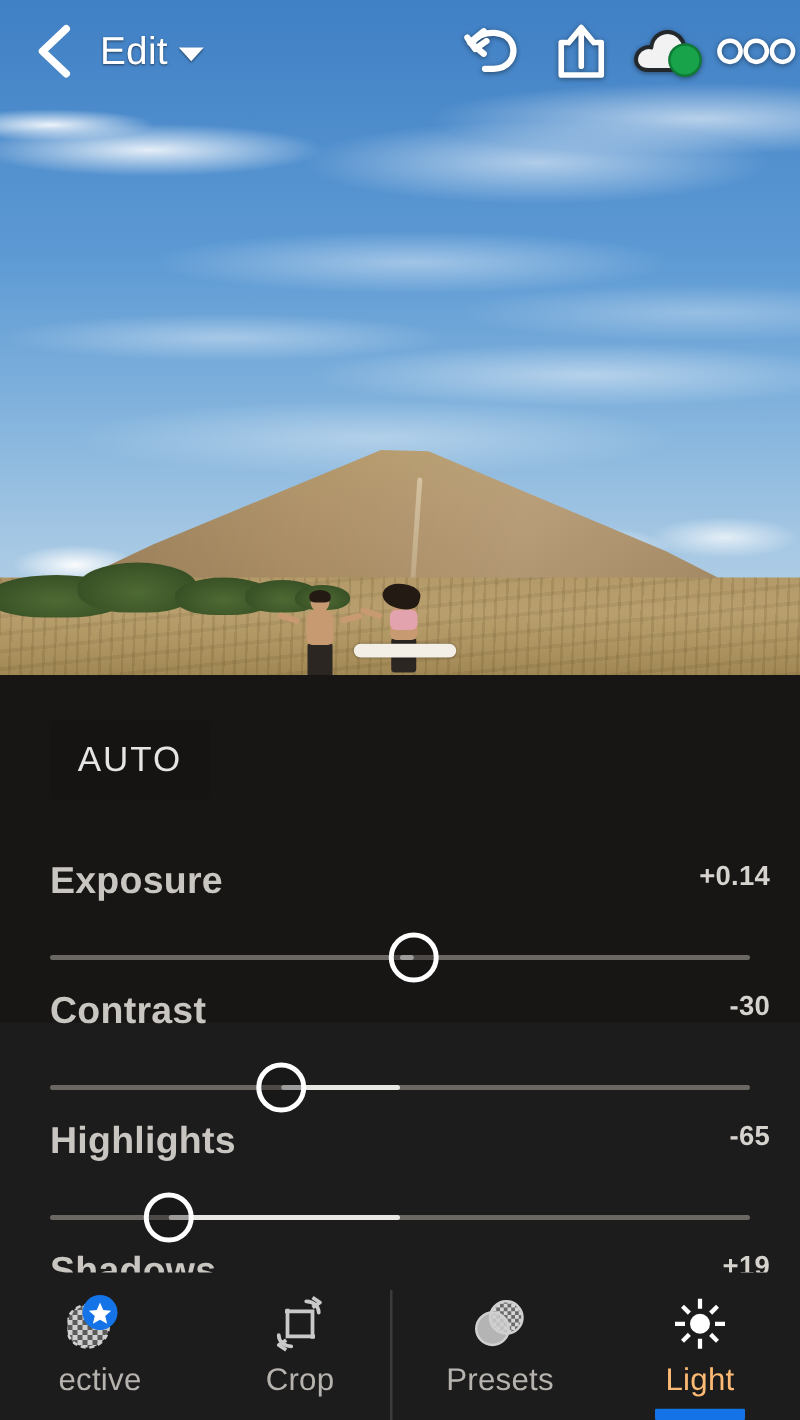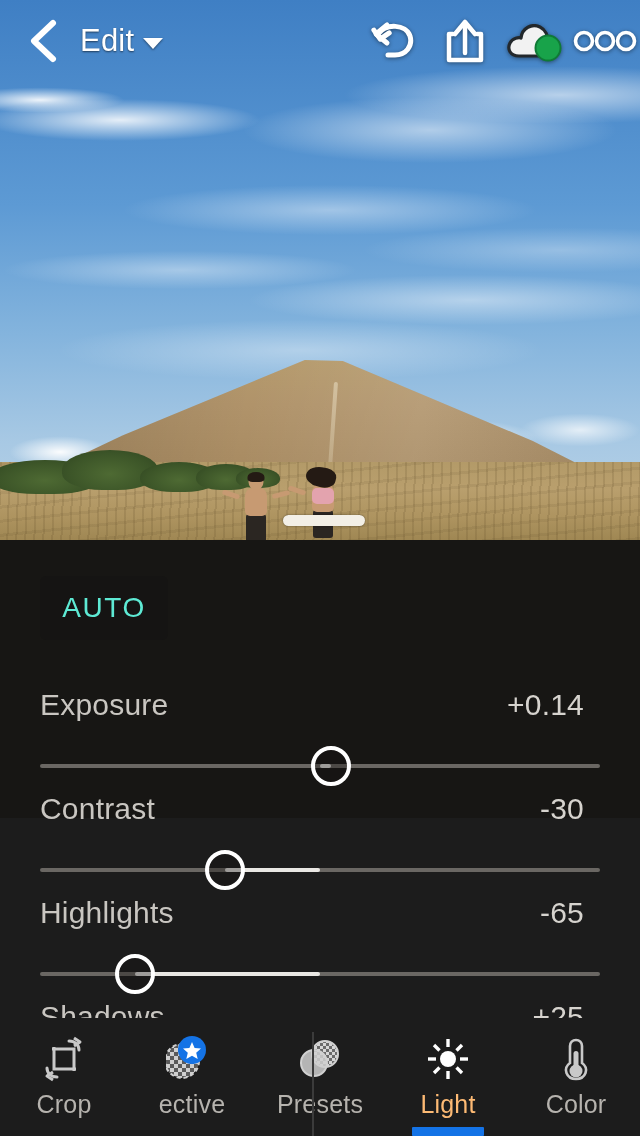--- a/index.html
+++ b/index.html
@@ -145,36 +145,36 @@
     position:absolute; left:0; top:818px; width:640px; height:318px;
     background:#1c1c1c; z-index:11;
   }
   .panel-content { position:absolute; left:0; top:540px; width:640px; height:596px; z-index:14; }
 
   .btn-row { position:absolute; left:0; top:36px; width:640px; height:64px; }
   .pill-btn {
     position:absolute; height:64px; background:#151413; border-radius:6px;
     display:flex; align-items:center; justify-content:center; gap:18px; cursor:pointer;
   }
-  .pill-btn .lbl { font-size:28px; color:#5eead4; letter-spacing:1.6px; }
+  .pill-btn .lbl { font-size:28px; color:#e5e5e5; letter-spacing:1.6px; }
   #auto-btn { left:40px; width:128px; }
   #curve-btn { left:403px; width:200px; }
 
   .slider { position:absolute; left:0; width:640px; height:104px; }
   .s-exposure  { top:148px; }
   .s-contrast  { top:252px;padding-left:12px; }
   .s-highlights{ top:356px; }
   .s-shadows   { top:460px; }
 
-  .s-head { position:absolute; left:40px; right:56px; top:0; height:44px; }
+  .s-head { position:absolute; left:40px; right:24px; top:0; height:44px;font-weight:bold; }
   .s-name {
     position:absolute; left:0; top:0; font-size:30px; color:#c9c6c1; letter-spacing:.2px;
   }
   .s-val {
-    position:absolute; right:0; top:0; font-size:30px; color:#d6d3ce; letter-spacing:.2px;text-align:center;
+    position:absolute; right:0; top:0; font-size:22px; color:#d6d3ce; letter-spacing:.2px;text-align:center;
   }
   .s-track-wrap { position:absolute; left:40px; right:40px; top:58px; height:40px; }
   .s-track {
     position:absolute; left:0; right:0; top:18px; height:4px;
     background:#6a6763; border-radius:2px;
   }
   .s-fill {
     position:absolute; top:18px; height:4px; background:#e9e7e3; border-radius:2px;
   }
   .s-knob {
@@ -331,59 +331,59 @@
       <div class="s-track-wrap">
         <div class="s-track"></div>
         <div class="s-fill" style="left: 17%; width: 33%;"></div>
         <div class="s-knob" style="left: 17%;"></div>
       </div>
     </div>
 
     <div class="slider s-shadows">
       <div class="s-head">
         <span class="s-name">Shadows</span>
-        <span class="s-val">+25</span>
+        <span class="s-val">+19</span>
       </div>
     </div>
 
   </div>
 
   <div class="tabbar">
-
-    <div class="tab">
-      <div class="t-icon">
-        <svg width="46" height="46" viewBox="0 0 46 46">
-          <path d="M13 11 L13 33 L35 33" fill="none" stroke="#c9c9c9" stroke-width="3"></path>
-          <path d="M33 35 L33 13 L11 13" fill="none" stroke="#c9c9c9" stroke-width="3"></path>
-          <path d="M28 5 C34 5, 38 9, 38 14" fill="none" stroke="#c9c9c9" stroke-width="3" stroke-linecap="round"></path>
-          <path d="M33 2 L39 6 L33 10" fill="none" stroke="#c9c9c9" stroke-width="3" stroke-linejoin="round"></path>
-          <path d="M16 41 C10 41, 6 37, 6 32" fill="none" stroke="#c9c9c9" stroke-width="3" stroke-linecap="round"></path>
-          <path d="M12 44 L6 40 L12 36" fill="none" stroke="#c9c9c9" stroke-width="3" stroke-linejoin="round"></path>
-        </svg>
-      </div>
-      <div class="t-label">Crop</div>
-
-    </div>
 
     <div class="tab">
       <div class="t-icon">
         <svg width="52" height="46" viewBox="0 0 52 46">
           <defs>
             <pattern id="checks" width="8" height="8" patternUnits="userSpaceOnUse">
               <rect width="8" height="8" fill="#cfcfcf"></rect>
               <rect width="4" height="4" fill="#5a5a5a"></rect>
               <rect x="4" y="4" width="4" height="4" fill="#5a5a5a"></rect>
             </pattern>
           </defs>
           <circle cx="16" cy="25" r="17" fill="url(#checks)" stroke="#cfcfcf" stroke-width="2" stroke-dasharray="4 3"></circle>
           <circle cx="26" cy="14" r="14" fill="#1473e6"></circle>
           <path d="M26 6 L28.6 12 L35 12.6 L30.2 16.8 L31.7 23 L26 19.7 L20.3 23 L21.8 16.8 L17 12.6 L23.4 12 Z" fill="#fff"></path>
         </svg>
       </div>
       <div class="t-label">ective</div>
+
+    </div>
+
+    <div class="tab">
+      <div class="t-icon">
+        <svg width="46" height="46" viewBox="0 0 46 46">
+          <path d="M13 11 L13 33 L35 33" fill="none" stroke="#c9c9c9" stroke-width="3"></path>
+          <path d="M33 35 L33 13 L11 13" fill="none" stroke="#c9c9c9" stroke-width="3"></path>
+          <path d="M28 5 C34 5, 38 9, 38 14" fill="none" stroke="#c9c9c9" stroke-width="3" stroke-linecap="round"></path>
+          <path d="M33 2 L39 6 L33 10" fill="none" stroke="#c9c9c9" stroke-width="3" stroke-linejoin="round"></path>
+          <path d="M16 41 C10 41, 6 37, 6 32" fill="none" stroke="#c9c9c9" stroke-width="3" stroke-linecap="round"></path>
+          <path d="M12 44 L6 40 L12 36" fill="none" stroke="#c9c9c9" stroke-width="3" stroke-linejoin="round"></path>
+        </svg>
+      </div>
+      <div class="t-label">Crop</div>
 
     </div>
 
     <div class="tab">
       <div class="t-icon">
         <svg width="48" height="44" viewBox="0 0 48 44">
           <defs>
             <pattern id="checks2" width="6" height="6" patternUnits="userSpaceOnUse">
               <rect width="6" height="6" fill="#d6d6d6"></rect>
               <rect width="3" height="3" fill="#6b6b6b"></rect>
@@ -411,31 +411,18 @@
             <line x1="31.5" y1="31.5" x2="37" y2="37"></line>
             <line x1="37" y1="9" x2="31.5" y2="14.5"></line>
             <line x1="14.5" y1="31.5" x2="9" y2="37"></line>
           </g>
         </svg>
       </div>
       <div class="t-label">Light</div>
       <div class="underline" style="background: rgb(20, 115, 230);"></div>
     </div>
 
-    <div class="tab">
-      <div class="t-icon">
-        <svg width="34" height="46" viewBox="0 0 34 46">
-          <path d="M17 4 C13.5 4, 11 6.5, 11 10 L11 27 C7.5 29.5, 6 33, 7.5 37
-                   C9 41, 13 43, 17 43 C21 43, 25 41, 26.5 37 C28 33, 26.5 29.5, 23 27
-                   L23 10 C23 6.5, 20.5 4, 17 4 Z" fill="none" stroke="#c9c9c9" stroke-width="2.6"></path>
-          <circle cx="17" cy="35" r="6.5" fill="#c9c9c9"></circle>
-          <rect x="14.5" y="15" width="5" height="18" rx="2.5" fill="#c9c9c9"></rect>
-        </svg>
-      </div>
-      <div class="t-label">Color</div>
-
-    </div>
 
 
     <div class="tab-divider"></div>
   </div>
 
 </div>
 
 </body></html>

